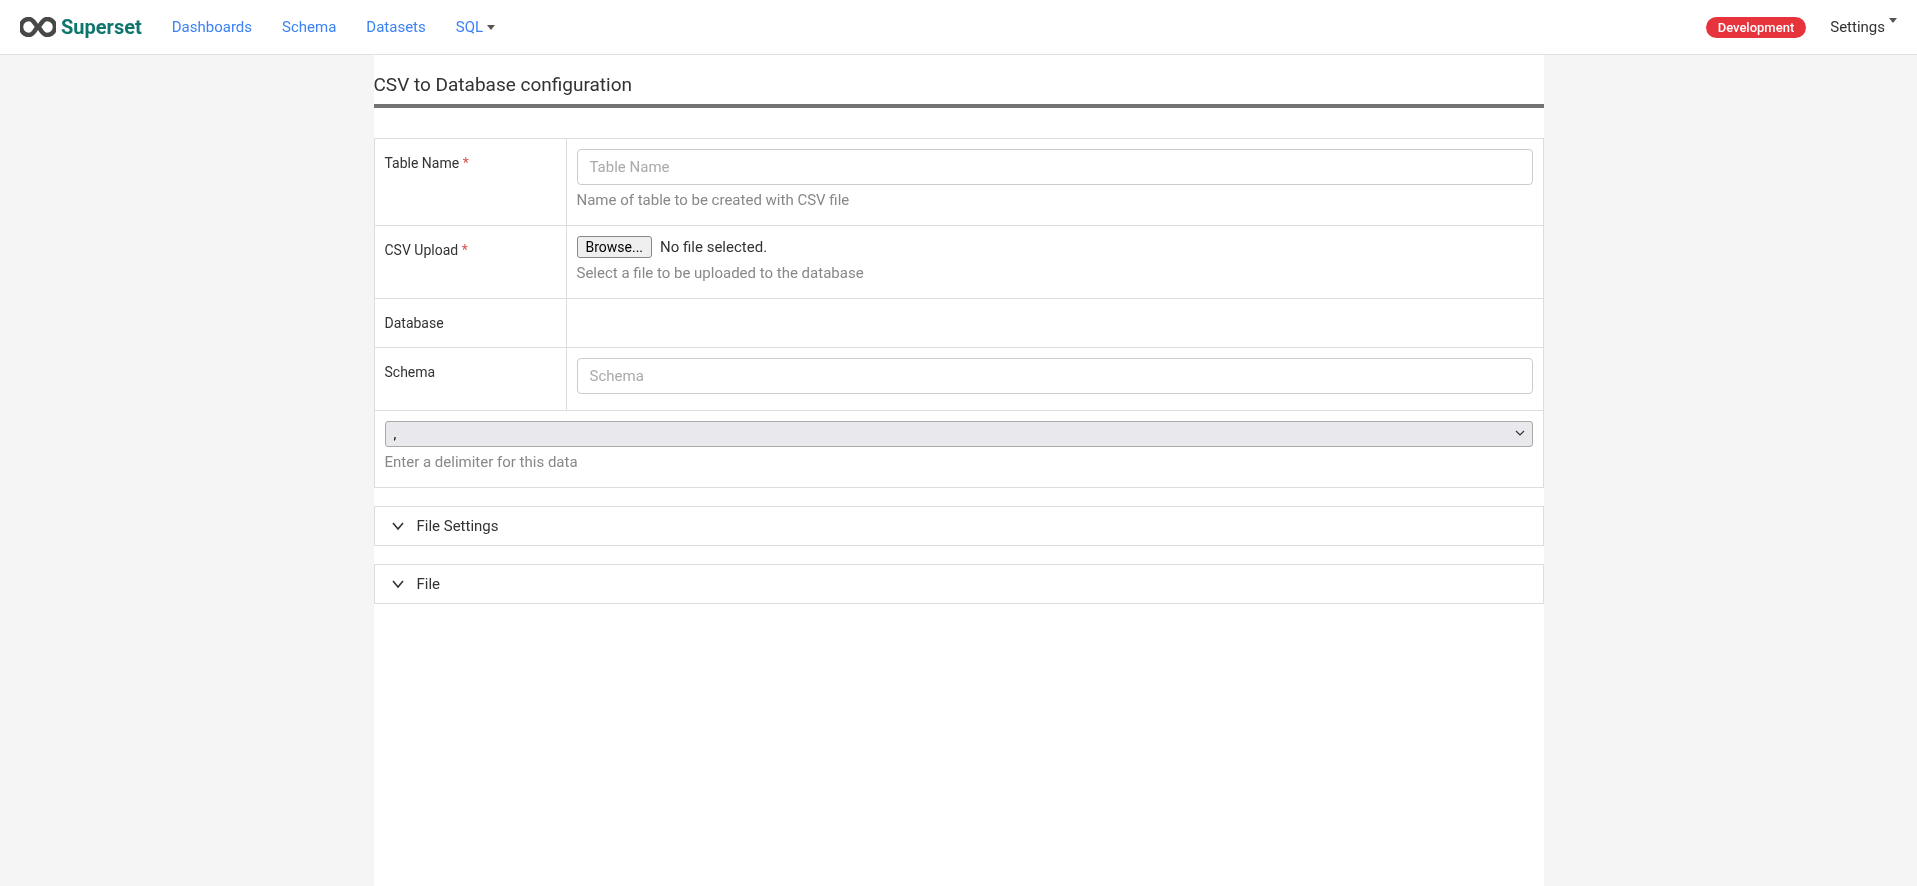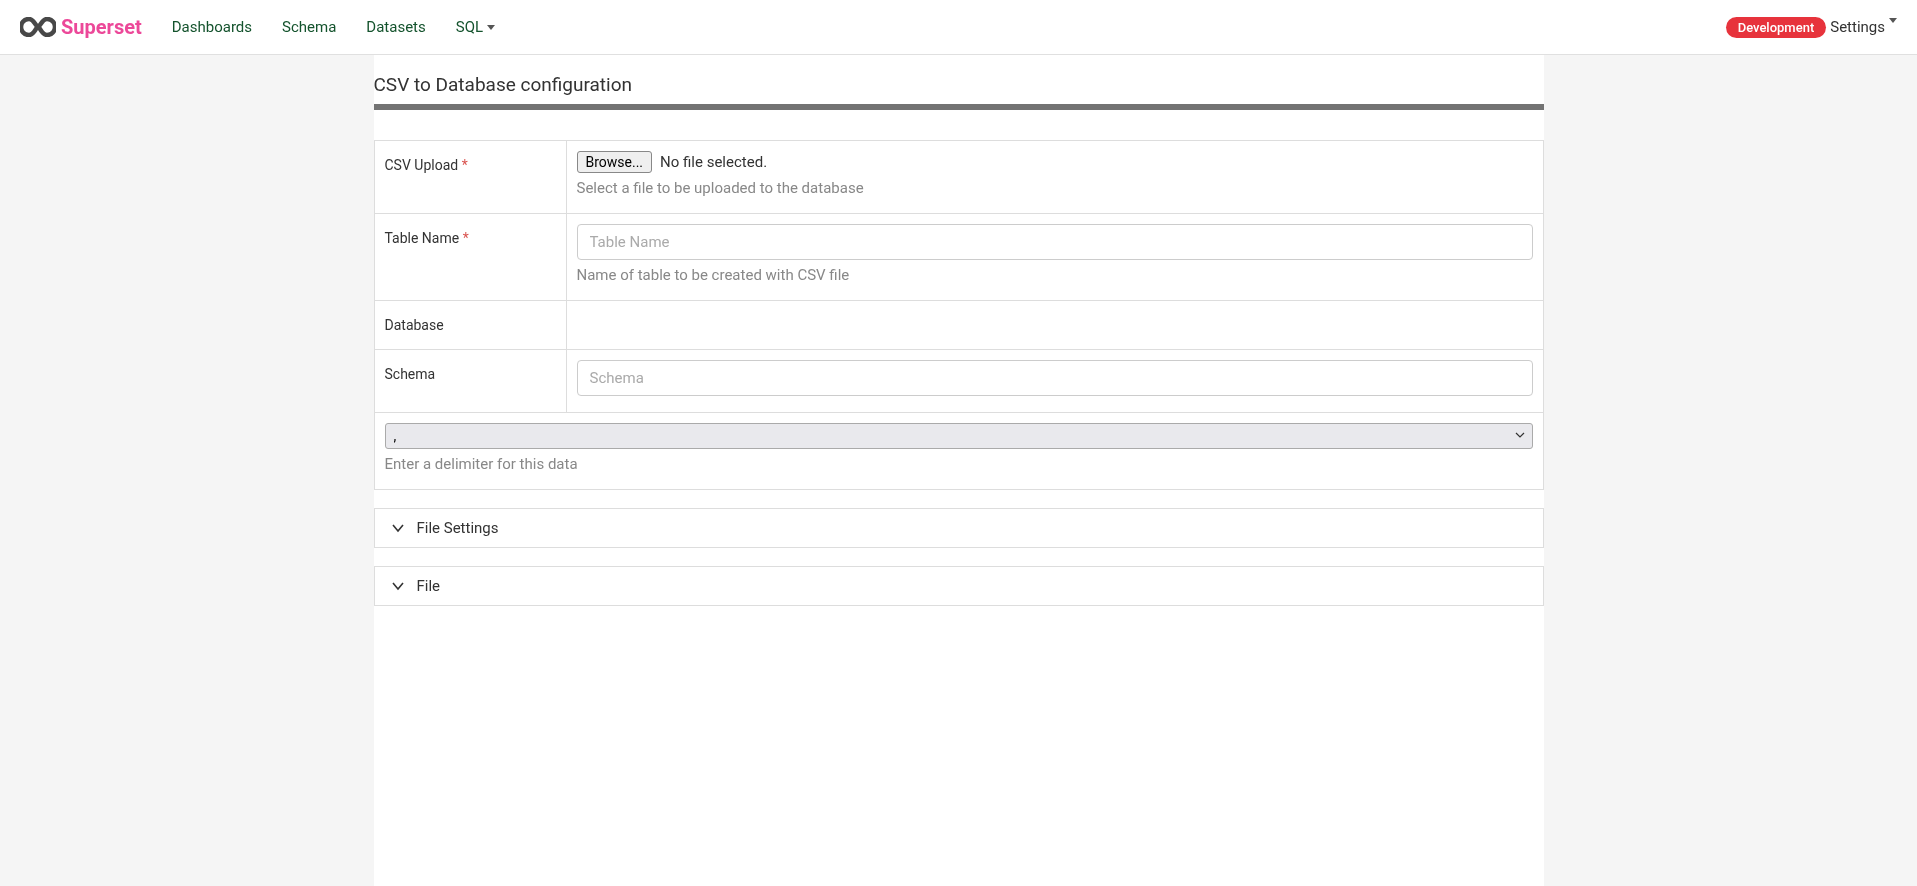--- a/index.html
+++ b/index.html
@@ -12,31 +12,31 @@
   .navbar {
     background: #fff;
     border-bottom: 1px solid #e0e0e0;
     height: 55px;
     display: flex;
     align-items: center;
     padding: 0 20px;
     justify-content: space-between;
   }
   .navbar-left { display: flex; align-items: center; gap: 30px; }
-  .logo { display: flex; align-items: center; gap: 5px; font-weight: 700; font-size: 20px; color: #ec4899; }
+  .logo { display: flex; align-items: center; gap: 5px; font-weight: 700; font-size: 20px; color: #0f766e; }
   .logo-icon { display: inline-flex; }
   .nav-item {
     font-size: 15px;
-    color: #14532d;
+    color: #3b82f6;
     cursor: pointer;
     display: inline-flex;
     align-items: center;
     gap: 4px;
   }
-  .navbar-right { display: flex; align-items: center; gap: 4px; }
+  .navbar-right { display: flex; align-items: center; gap: 24px; }
   .badge-dev {
     background: #e7333c;
     color: #fff;
     border-radius: 14px;
     padding: 3px 12px;
     font-size: 13px;
     font-weight: 500;
   }
   .settings-link { font-size: 15px; display: inline-flex; align-items: flex-start; gap: 4px; cursor: pointer; }
   .caret {
@@ -51,21 +51,21 @@
     margin: 0 auto;
     background: #fff;
     min-height: calc(100vh - 55px);
     padding: 18px 0 30px;
   }
   .page-title {
     font-size: 19px;
     font-weight: 400;
     color: #333;
     padding: 0 0 8px 0;
-    border-bottom: 6px solid #737373;
+    border-bottom: 4px solid #737373;
     margin-bottom: 30px;
   }
   .form-table {
     width: 100%;
     border: 1px solid #ddd;
     border-collapse: collapse;
     margin-bottom: 18px;
   }
   .form-row { display: flex; border-bottom: 1px solid #ddd; }
   .form-row:last-child { border-bottom: none; }
@@ -173,40 +173,40 @@
   </div>
 </div>
 
 <div class="page">
   <h3 class="page-title">CSV to Database configuration</h3>
 
   <div class="form-table">
 
     <div class="form-row">
       <div class="form-label-cell">
+        <span>Table Name</span>
+        <span class="required">*</span>
+      </div>
+      <div class="form-control-cell">
+        <input type="text" class="text-input" placeholder="Table Name" style="">
+        <div class="help-text">Name of table to be created with CSV file</div>
+      </div>
+    </div>
+
+    <div class="form-row">
+      <div class="form-label-cell">
         <span>CSV Upload</span>
         <span class="required">*</span>
       </div>
       <div class="form-control-cell">
         <div class="browse-wrap">
           <button class="browse-btn">Browse...</button>
           <span class="no-file">No file selected.</span>
         </div>
         <div class="help-text">Select a file to be uploaded to the database</div>
-      </div>
-    </div>
-
-    <div class="form-row">
-      <div class="form-label-cell">
-        <span>Table Name</span>
-        <span class="required">*</span>
-      </div>
-      <div class="form-control-cell">
-        <input type="text" class="text-input" placeholder="Table Name" style="">
-        <div class="help-text">Name of table to be created with CSV file</div>
       </div>
     </div>
 
     <div class="form-row">
       <div class="form-label-cell">Database</div>
     </div>
 
     <div class="form-row">
       <div class="form-label-cell">Schema</div>
       <div class="form-control-cell">

